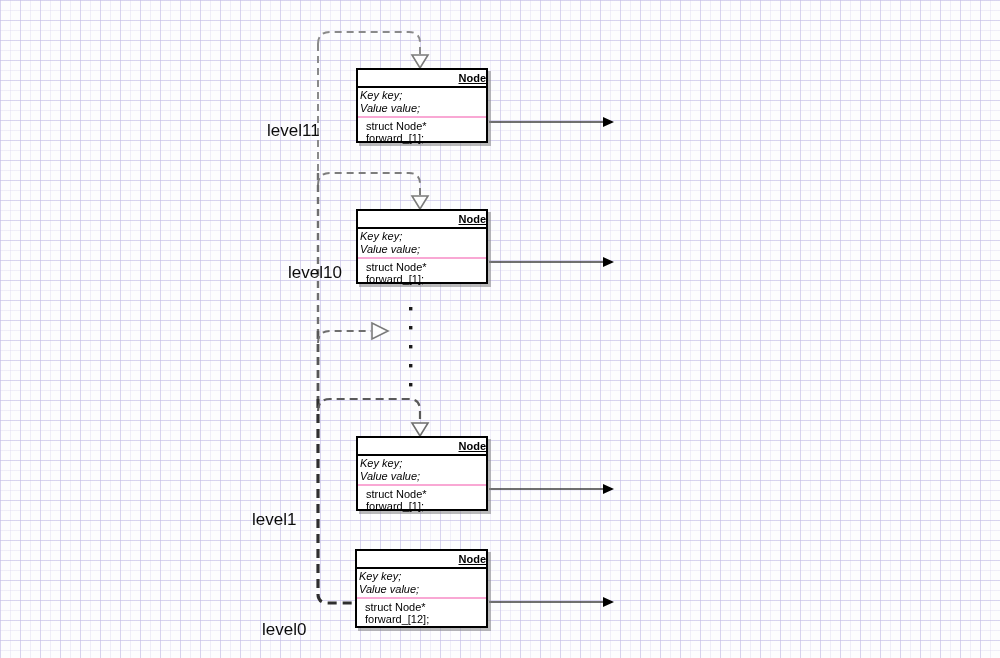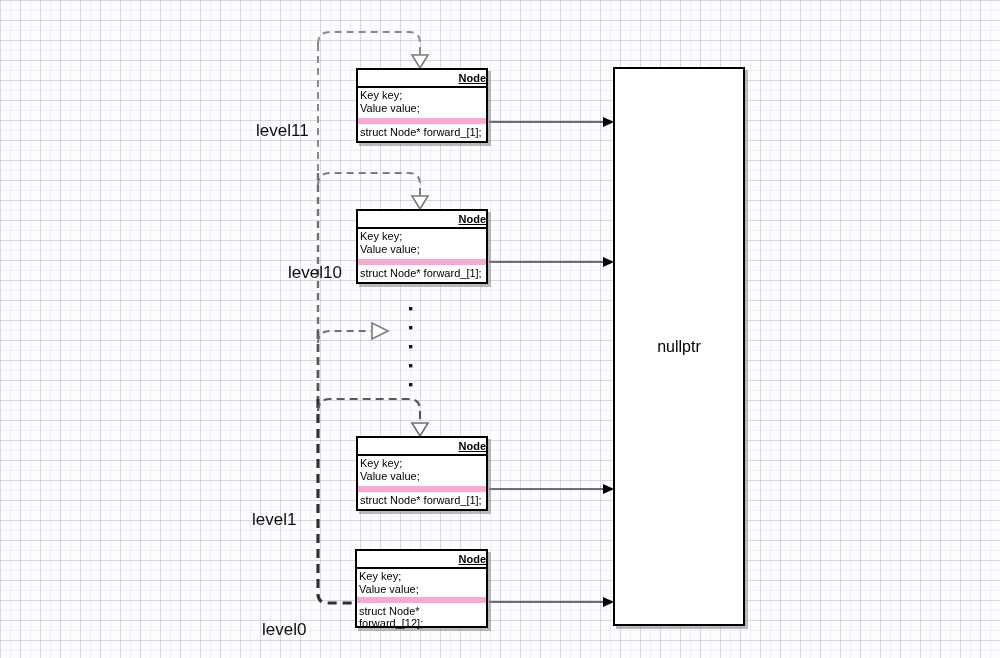--- a/index.html
+++ b/index.html
@@ -21,39 +21,39 @@
     box-shadow:3px 3px 0 rgba(130,130,130,0.55);
     display:flex;flex-direction:column;
   }
   .node-title{
     height:16px;border-bottom:2px solid #000;
     font-size:11px;font-weight:bold;line-height:16px;text-align:right;
     color:#000;
     text-decoration:underline;
   }
   .node-attrs{
-    height:28px;border-bottom:6px solid #f9a8d4;
-    font-size:11px;line-height:13px;padding:1px 2px;color:#000;
+    height:28px;border-bottom:2px solid #f9a8d4;
+    font-size:11px;line-height:13px;padding:1px 2px;color:#000;font-style:italic;
   }
   .node-forward{
-    flex:1;font-size:11px;line-height:12px;padding:2px 2px;color:#000;border-radius:7px;
+    flex:1;font-size:11px;line-height:12px;padding:2px 8px;color:#000;border-radius:7px;
   }
   .n1{left:356px;top:68px;}
   .n2{left:356px;top:209px;}
   .n3{left:356px;top:436px;}
   .n4{left:355px;top:549px;height:79px;width:133px;}
   .terminal{
     position:absolute;left:613px;top:67px;width:132px;height:559px;box-sizing:border-box;
     background:#fff;border:2px solid #000;
     box-shadow:3px 3px 0 rgba(130,130,130,0.55);
     display:flex;align-items:center;justify-content:center;
     font-size:16px;color:#000;
   }
   .lvl{position:absolute;font-size:17px;color:#0c0c0c;white-space:nowrap;}
-  .lvl11{left:256px;top:121px;}
+  .lvl11{left:267px;top:121px;}
   .lvl10{left:252px;top:263px;padding-left:36px;}
   .lvl1{left:252px;top:510px;}
   .lvl0{left:262px;top:579px;margin-top:41px;}
 </style>
 </head>
 <body>
 
 <div class="canvas">
 
   <svg class="connector-layer" width="1000" height="658">
@@ -145,17 +145,14 @@
 
   <div class="node n4">
     <div class="node-title">Node</div>
     <div class="node-attrs">
       <div>Key key;</div>
       <div>Value value;</div>
     </div>
     <div class="node-forward">struct Node* forward_[12];</div>
   </div>
 
-  <div class="terminal">
-    <span>nullptr</span>
-  </div>
 
 </div>
 
 </body></html>

